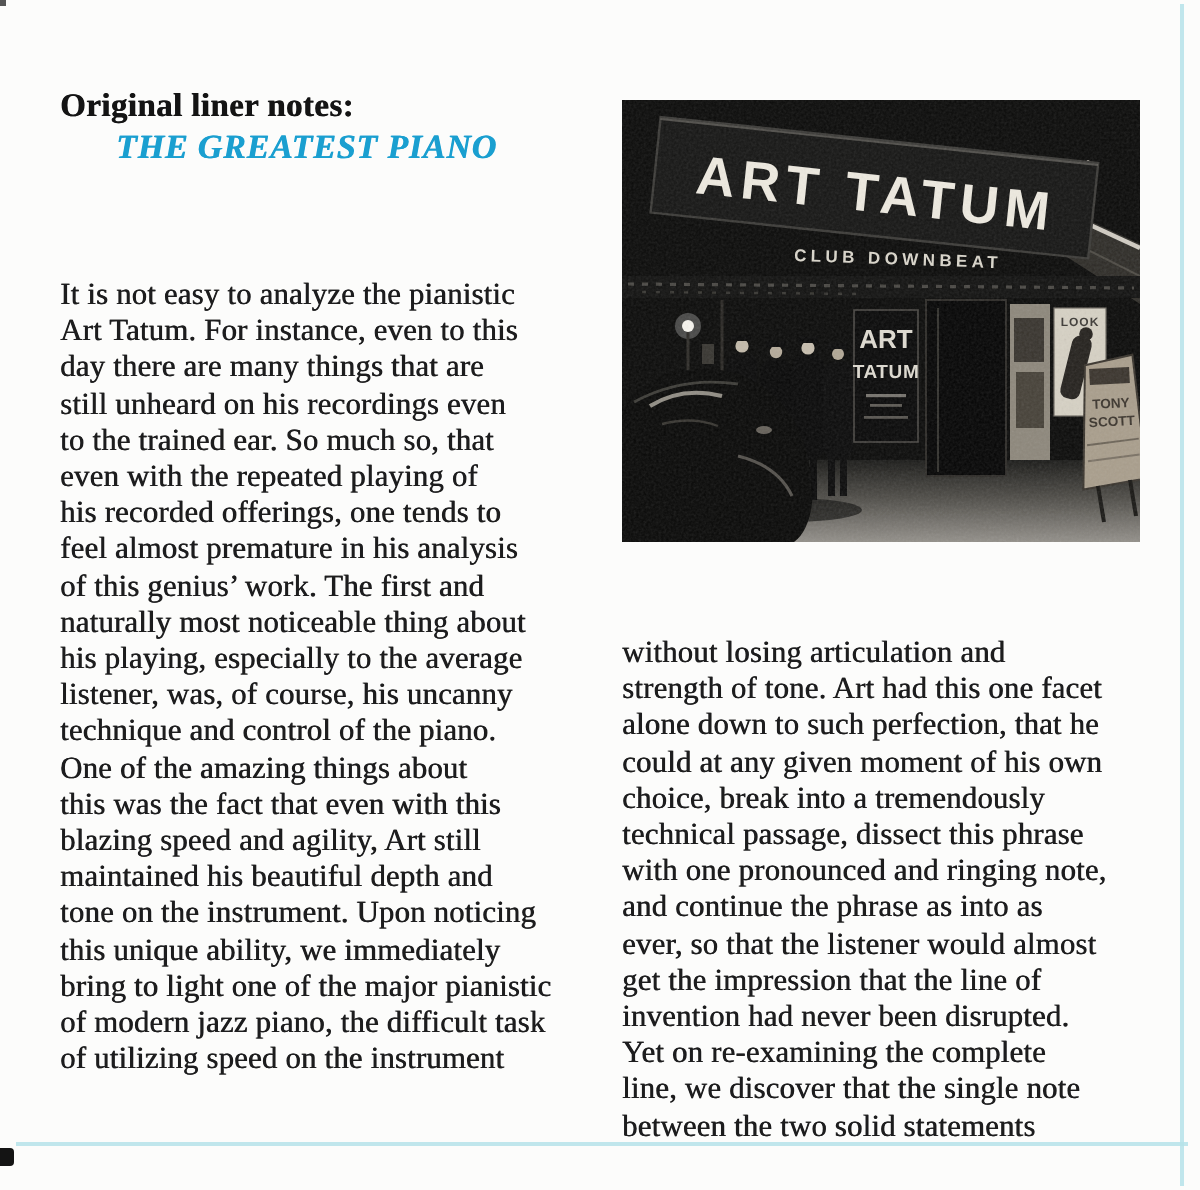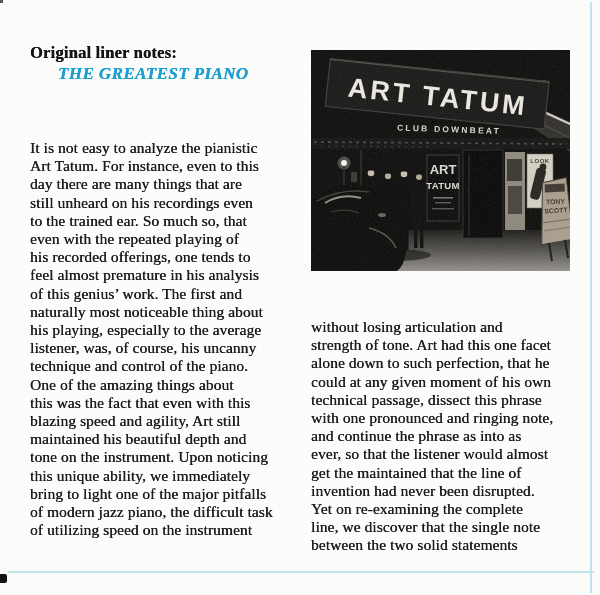--- a/index.html
+++ b/index.html
@@ -64,34 +64,35 @@
       <div class="tline">naturally most noticeable thing about</div>
       <div class="tline">his playing, especially to the average</div>
       <div class="tline">listener, was, of course, his uncanny</div>
       <div class="tline">technique and control of the piano.</div>
       <div class="tline">One of the amazing things about</div>
       <div class="tline">this was the fact that even with this</div>
       <div class="tline">blazing speed and agility, Art still</div>
       <div class="tline">maintained his beautiful depth and</div>
       <div class="tline">tone on the instrument. Upon noticing</div>
       <div class="tline">this unique ability, we immediately</div>
-      <div class="tline">bring to light one of the major pitfalls</div>
+      <div class="tline">bring to light one of the major pianistic</div>
       <div class="tline">of modern jazz piano, the difficult task</div>
       <div class="tline">of utilizing speed on the instrument</div>
     </div>
   <div class="col right">
       <div class="tline">without losing articulation and</div>
       <div class="tline">strength of tone. Art had this one facet</div>
       <div class="tline">alone down to such perfection, that he</div>
       <div class="tline">could at any given moment of his own</div>
+      <div class="tline">choice, break into a tremendously</div>
       <div class="tline">technical passage, dissect this phrase</div>
       <div class="tline">with one pronounced and ringing note,</div>
       <div class="tline">and continue the phrase as into as</div>
       <div class="tline">ever, so that the listener would almost</div>
-      <div class="tline">get the maintained that the line of</div>
+      <div class="tline">get the impression that the line of</div>
       <div class="tline">invention had never been disrupted.</div>
       <div class="tline">Yet on re-examining the complete</div>
       <div class="tline">line, we discover that the single note</div>
       <div class="tline">between the two solid statements</div>
     </div>
 
   <div class="photo">
     <svg width="259" height="221" viewBox="0 0 259 221" xmlns="http://www.w3.org/2000/svg">
       <defs>
         <linearGradient id="walkGrad" x1="0" y1="0" x2="0" y2="1">

